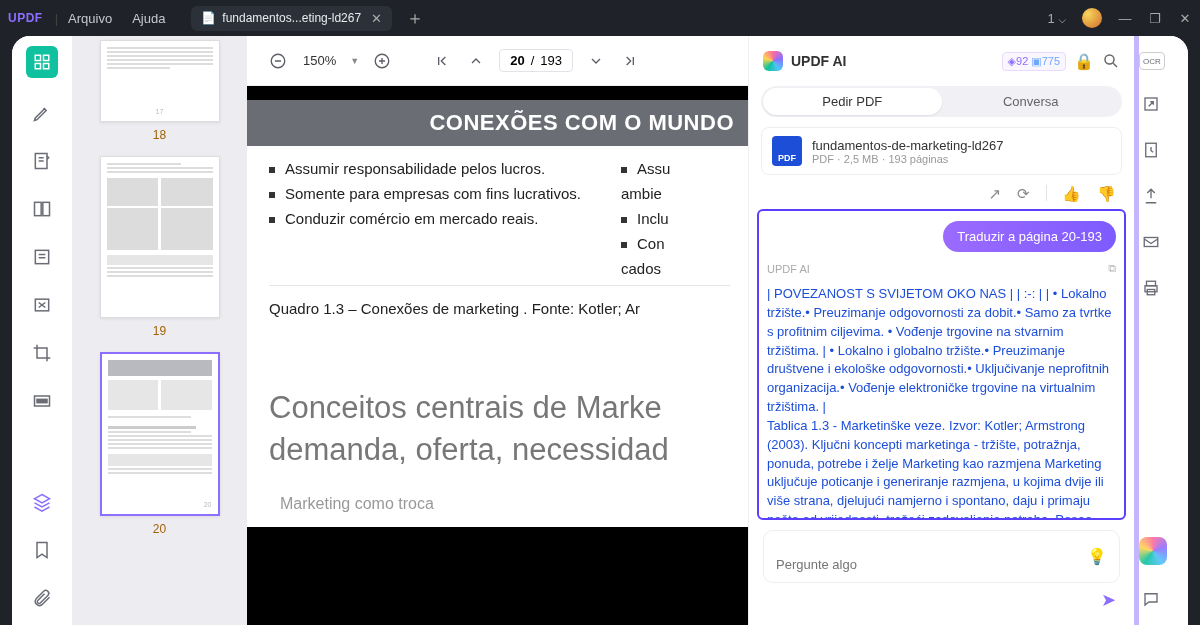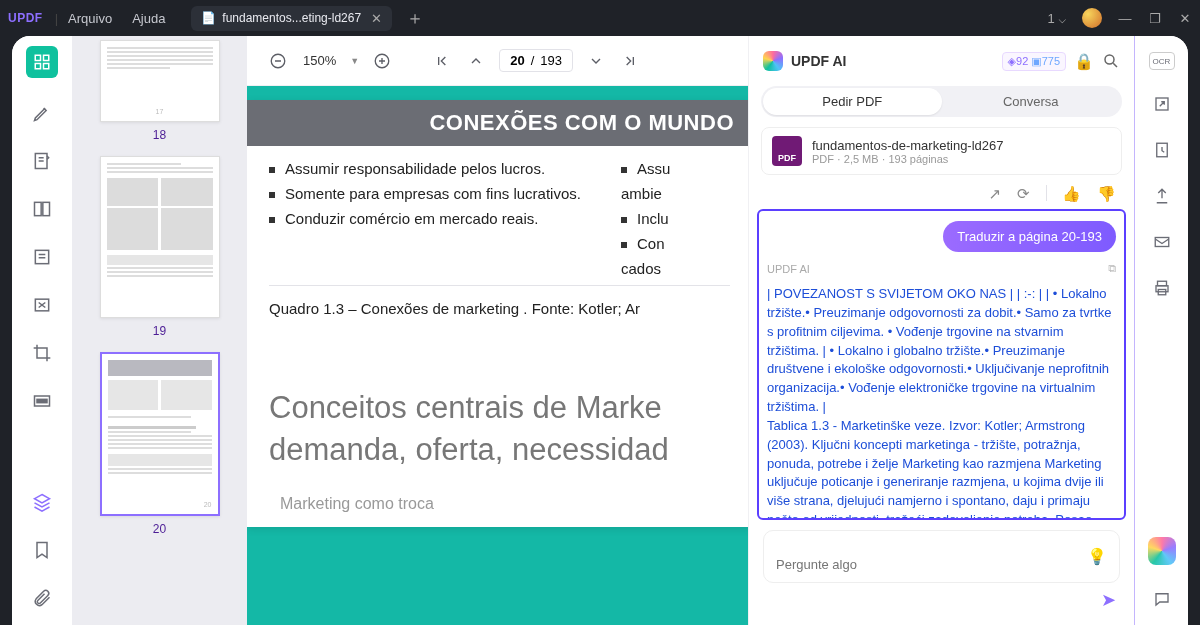--- a/index.html
+++ b/index.html
@@ -21,34 +21,34 @@
 .left-rail { position: absolute; left: 0; top: 0; bottom: 0; width: 60px; background: #fff; display: flex; flex-direction: column; align-items: center; padding-top: 10px; gap: 22px; }
 .left-rail .rail-btn { width: 26px; height: 26px; display: flex; align-items: center; justify-content: center; color: #6b6d76; cursor: pointer; }
 .left-rail .rail-active { background: #0fc19e; border-radius: 6px; color: #fff; width: 32px; height: 32px; }
 .left-rail .rail-spacer { flex: 1; }
 .left-rail .rail-purple { color: #8d6fff; }
 
 .thumb-panel { position: absolute; left: 60px; top: 0; bottom: 0; width: 175px; background: #ececf1; padding: 12px 0; overflow-y: auto; }
 .thumb-panel::-webkit-scrollbar { width: 0; }
 .thumb { width: 120px; margin: 0 auto 6px; background: #fff; border: 1px solid #ddd; box-shadow: 0 1px 3px rgba(0,0,0,.08); }
 .thumb.selected { border: 2px solid #8d6fff; }
-.thumb-pg { text-align: center; font-size: 12px; color: #4c1d95; margin-bottom: 14px; }
+.thumb-pg { text-align: center; font-size: 12px; color: #a16207; margin-bottom: 14px; }
 .thumb-content { height: 90px; padding: 6px; display: flex; flex-direction: column; gap: 2px; }
 .thumb-line { height: 2px; background: #ddd; }
 .thumb-block { height: 14px; background: #e6e6e6; }
 .thumb-cols { display: flex; gap: 3px; height: 28px; }
 .thumb-cols > div { flex: 1; background: #dcdcdc; }
 
 .doc-toolbar { position: absolute; left: 235px; right: 54px; top: 0; height: 50px; display: flex; align-items: center; padding: 0 20px; gap: 12px; background: #fff; border-bottom: 1px solid #f0f0f3; }
 .tb-icon { width: 22px; height: 22px; display: flex; align-items: center; justify-content: center; color: #5c5e66; cursor: pointer; }
 .zoom-val { font-size: 13px; color: #333; margin: 17px 2px; }
 .page-box { border: 1px solid #e2e2e8; border-radius: 4px; padding: 3px 10px; font-size: 13px; display: flex; align-items: center; gap: 6px; }
 .tb-spacer-sm { width: 14px; }
 
-.doc-area { position: absolute; left: 235px; top: 50px; bottom: 0; width: 505px; background: #14b8a6; overflow: hidden; padding: 14px 0 0 0; }
+.doc-area { position: absolute; left: 235px; top: 50px; bottom: 0; width: 505px; background: #000000; overflow: hidden; padding: 14px 0 0 0; }
 .page { background: #fff; width: 100%; padding: 0; box-shadow: 0 2px 8px rgba(0,0,0,.1); }
 .page-header { background: #6b6d74; color: #fff; font-weight: 700; font-size: 22px; padding: 10px 18px; text-align: right; letter-spacing: 0.5px; }
 .doc-body { padding: 14px 22px; }
 .bullet-row { display: flex; gap: 22px; font-size: 15px; color: #222; margin-bottom: 8px; }
 .bullet-row .cell { display: flex; align-items: flex-start; }
 .bullet-row .c1 { width: 330px; }
 .bullet-row .dot { width: 6px; height: 6px; background: #333; margin: 7px 10px 0 0; flex-shrink: 0; }
 .sep { height: 1px; background: #e3e3e8; margin: 6px 0 14px; }
 .caption { font-size: 15px; color: #222; margin: 10px 0 30px; }
 .big-h { font-size: 31px; color: #777; font-weight: 400; line-height: 1.35; margin-bottom: 24px; }
@@ -62,40 +62,40 @@
 .ai-badge .pu { color: #8d6fff; }
 .ai-badge .bl { color: #6fa8ff; }
 .ai-lock { color: #aaa; }
 .ai-search { color: #666; }
 
 .ai-tabs { display: flex; margin: 0 12px 10px; background: #f1f1f5; border-radius: 18px; padding: 2px; font-size: 13px; }
 .ai-tab { flex: 1; text-align: center; padding: 6px 0; border-radius: 16px; color: #666; cursor: pointer; }
 .ai-tab.active { background: #fff; color: #333; box-shadow: 0 1px 2px rgba(0,0,0,.08); }
 
 .ai-file { margin: 0 12px 8px; border: 1px solid #eee; border-radius: 8px; padding: 8px 10px; display: flex; align-items: center; gap: 10px; }
-.ai-file-icon { width: 30px; height: 30px; background: #701a75; border-radius: 4px; color: #fff; font-size: 9px; font-weight: 700; display: flex; align-items: flex-end; justify-content: center; padding-bottom: 3px; }
+.ai-file-icon { width: 30px; height: 30px; background: #1d4ed8; border-radius: 4px; color: #fff; font-size: 9px; font-weight: 700; display: flex; align-items: flex-end; justify-content: center; padding-bottom: 3px; }
 .ai-file-name { font-size: 13px; color: #333; }
 .ai-file-meta { font-size: 11px; color: #999; }
 
 .ai-actions { display: flex; justify-content: flex-end; gap: 16px; padding: 2px 18px 6px; color: #888; font-size: 15px; }
 .ai-actions .divv { width: 1px; height: 16px; background: #e2e2e8; }
 
 .ai-chat { flex: 1; margin: 0 8px; border: 2px solid #5b3fff; border-radius: 6px; padding: 10px 8px; overflow-y: auto; display: flex; flex-direction: column; gap: 10px; }
 .user-msg { align-self: flex-end; background: linear-gradient(90deg, #9b6bff, #7e5bff); color: #fff; padding: 8px 14px; border-radius: 16px; font-size: 13px; }
 .ai-label { font-size: 11px; color: #aaa; display: flex; align-items: center; justify-content: space-between; }
 .ai-copy { color: #bbb; }
 .ai-resp { font-size: 13px; color: #1d4ed8; line-height: 1.45; }
 
 .ai-input-row { padding: 10px 14px 14px; }
 .ai-input { border: 1px solid #eee; border-radius: 10px; padding: 10px 12px; display: flex; align-items: center; gap: 10px; }
 .ai-input input { border: none; outline: none; flex: 1; font-size: 13px; color: #333; margin-top: 16px; }
 .ai-bulb { color: #bbb; }
 .ai-send { display: flex; justify-content: flex-end; padding: 6px 4px 0; color: #8d6fff; font-size: 18px; }
 
-.right-rail { position: absolute; right: 0; top: 0; bottom: 0; width: 54px; background: #fff; display: flex; flex-direction: column; align-items: center; padding-top: 16px; gap: 22px; border-left: 1px solid #c4b5fd; }
+.right-rail { position: absolute; right: 0; top: 0; bottom: 0; width: 54px; background: #fff; display: flex; flex-direction: column; align-items: flex-start; padding-top: 16px; gap: 22px; border-left: 5px solid #c4b5fd; }
 .right-rail .rr-btn { width: 24px; height: 24px; display: flex; align-items: center; justify-content: center; color: #6b6d76; cursor: pointer; font-size: 15px; }
 .right-rail .rr-spacer { flex: 1; }
 .right-rail .rr-ai { width: 28px; height: 28px; border-radius: 8px; background: conic-gradient(#ff6b9d,#8d6fff,#4fc3f7,#0fc19e,#ffd54f,#ff6b9d); opacity: 0.9; }
 
 svg { display: block; }
 </style>
 </head>
 <body>
 
 <div class="titlebar">

